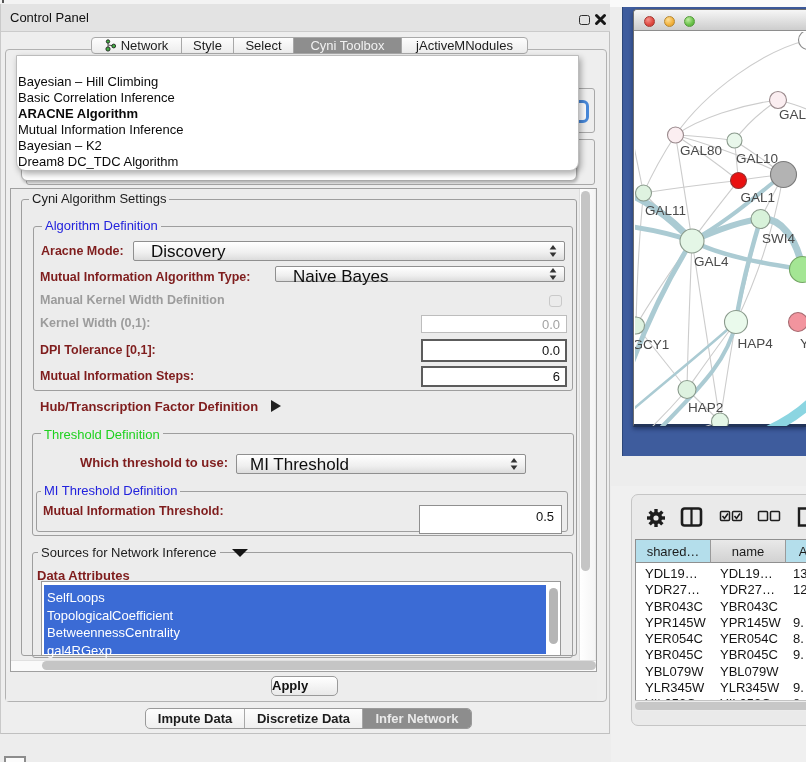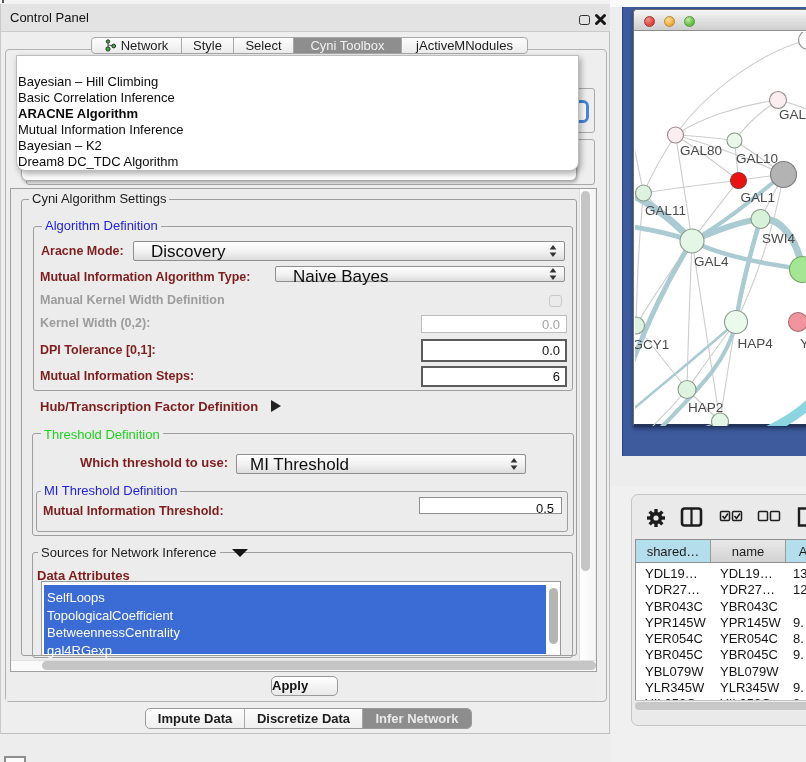--- a/index.html
+++ b/index.html
@@ -114,21 +114,21 @@
 
    <div class="blbl" style="left:29px;top:81px">Mutual Information Algorithm Type:</div>
    <div class="combo" style="left:264px;top:77px;width:290px;height:16px;line-height:19px;padding-left:17px">Naive Bayes<svg class="arr" viewBox="0 0 8 12">
               <path d="M4 0 L7.4 4.4 H0.6 Z" fill="#333"></path>
               <path d="M4 12 L7.4 7.6 H0.6 Z" fill="#333"></path>
             </svg></div>
 
    <div class="blbl gray" style="left:29px;top:104px">Manual Kernel Width Definition</div>
    <div class="abs" style="left:538px;top:106px;width:13px;height:12px;background:#ebebeb;border:1px solid #c9c9c9;border-radius:3px"></div>
 
-   <div class="blbl gray" style="left:29px;top:127px">Kernel Width (0,2):</div>
+   <div class="blbl gray" style="left:29px;top:127px">Kernel Width (0,1):</div>
    <div class="fld" style="left:410px;top:126px;width:146px;height:18px;line-height:17px;border:1px solid #bdbdbd;color:#a2a2a2;padding-right:6px">0.0</div>
 
    <div class="blbl" style="left:29px;top:154px">DPI Tolerance [0,1]:</div>
    <div class="fld" style="left:410px;top:150px;width:146px;height:23px;line-height:20px;border:2px solid #5c5c5c;padding-right:5px">0.0</div>
 
    <div class="blbl" style="left:29px;top:180px">Mutual Information Steps:</div>
    <div class="fld" style="left:410px;top:177px;width:146px;height:21px;line-height:18px;border:2px solid #5c5c5c;padding-right:5px">6</div>
 
    <div class="blbl" style="left:29px;top:210px;font-size:13px">Hub/Transcription Factor Definition</div>
    <div class="abs" style="left:260px;top:211px;width:0;height:0;border-left:10px solid #222;border-top:6.5px solid transparent;border-bottom:6.5px solid transparent"></div>
@@ -138,21 +138,21 @@
 
    <div class="blbl" style="left:69px;top:266px;font-size:13px">Which threshold to use:</div>
    <div class="combo" style="left:225px;top:265px;width:290px;height:20px;line-height:19px;padding-left:13px">MI Threshold<svg class="arr" viewBox="0 0 8 12">
               <path d="M4 0 L7.4 4.4 H0.6 Z" fill="#333"></path>
               <path d="M4 12 L7.4 7.6 H0.6 Z" fill="#333"></path>
             </svg></div>
 
    <div class="grp" style="left:25px;top:302px;width:532px;height:41px"></div>
    <div class="glab" style="left:30px;top:295px;color:#2222dd">MI Threshold Definition</div>
    <div class="blbl" style="left:32px;top:315px">Mutual Information Threshold:</div>
-   <div class="fld" style="left:408px;top:308px;width:143px;height:17px;line-height:21px;border:1px solid #8f8f8f;padding-right:7px">0.5</div>
+   <div class="fld" style="left:408px;top:316px;width:143px;height:29px;line-height:21px;border:1px solid #8f8f8f;padding-right:7px">0.5</div>
 
    <div class="grp" style="left:21px;top:363px;width:541px;height:106px"></div>
    <div class="glab" style="left:27px;top:357px">Sources for Network Inference</div>
    <div class="abs" style="left:221px;top:360px;width:0;height:0;border-top:8px solid #151515;border-left:8.5px solid transparent;border-right:8.5px solid transparent"></div>
 
    <div class="blbl" style="left:26px;top:379px;font-size:13px">Data Attributes</div>
    <div class="abs" id="dlist"></div>
    <div class="abs" id="dblue"></div>
    <div class="abs it" style="left:36px;top:401px;color:#fff;font-size:13px">SelfLoops</div>
    <div class="abs it" style="left:36px;top:419px;color:#fff;font-size:13px">TopologicalCoefficient</div>

